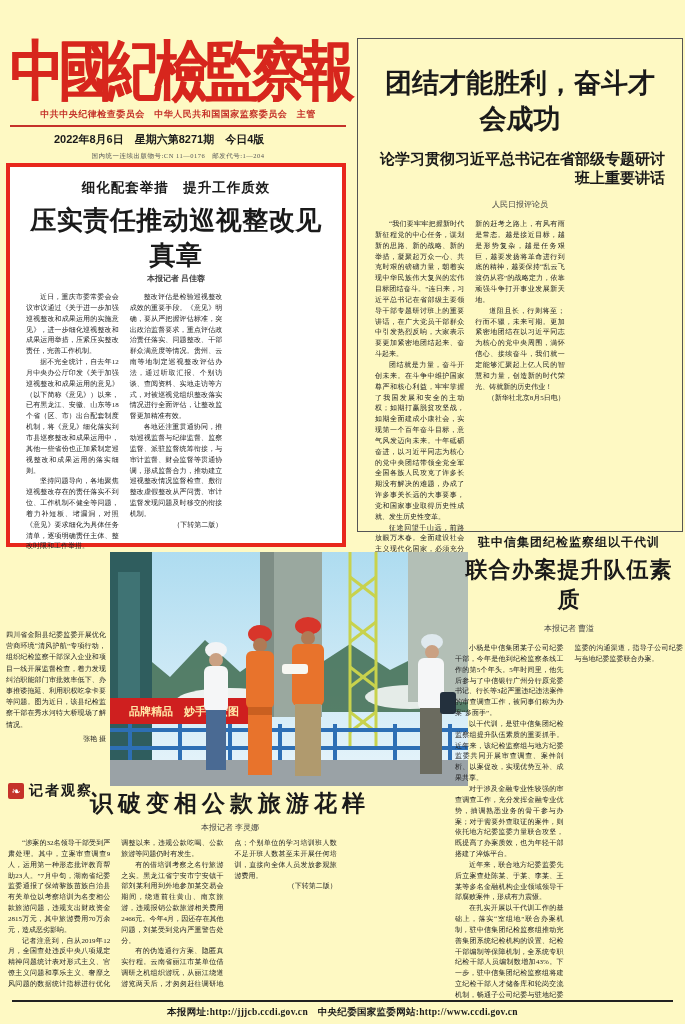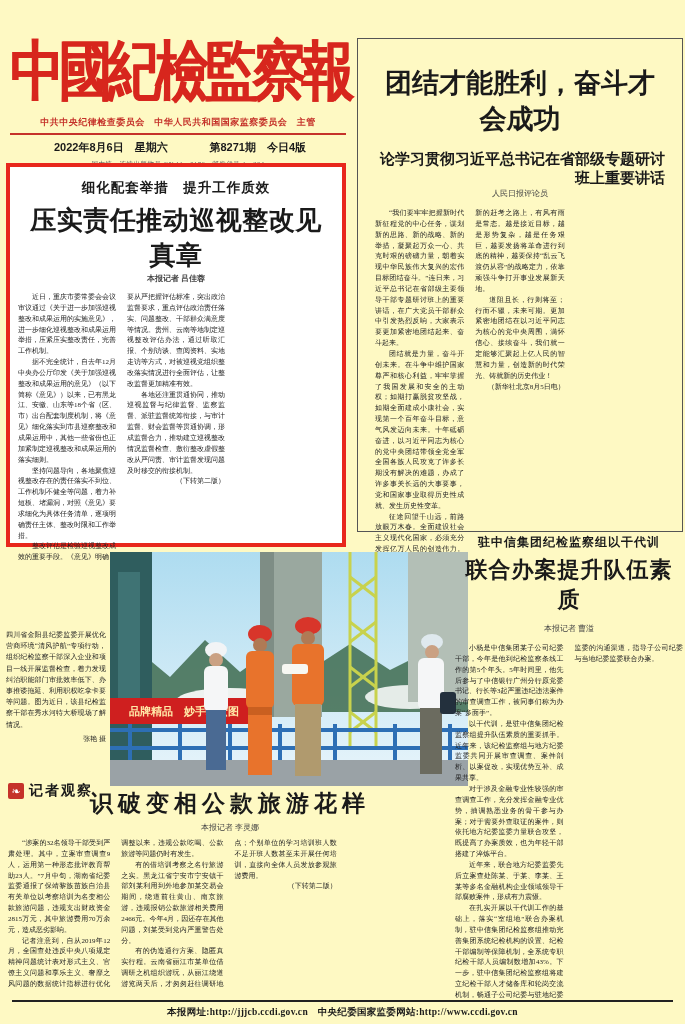--- a/index.html
+++ b/index.html
@@ -4,45 +4,45 @@
 <style>
   html,body{margin:0;padding:0;background:#f3f3f1;}
   .page{position:relative;width:685px;height:1024px;margin:0 auto;background:#fef9c3;
         font-family:"Liberation Serif","DejaVu Serif",serif;color:#1a1a1a;overflow:hidden;}
 
   
   .masthead{position:absolute;left:10px;top:18px;width:336px;height:142px;}
   .paper-title{display:inline-block;white-space:nowrap;color:#d7261d;font-weight:bold;
         font-size:55px;letter-spacing:-5px;transform:scaleY(1.18) scaleX(.97);
         transform-origin:left top;margin-top:10px;text-shadow:1px 0 0 #d7261d;}
-  .supervisor{margin-top:14px;color:#c5322a;font-size:9px;font-weight:bold;text-align:center;
+  .supervisor{margin-top:6px;color:#c5322a;font-size:9px;font-weight:bold;text-align:center;
         letter-spacing:.5px;}
   .mast-rule{margin-top:4px;height:2px;background:#c5322a;}
-  .dateline{display:flex;justify-content:space-between;padding:0 40px 0 44px;margin-top:5px;
+  .dateline{display:flex;justify-content:flex-start;padding:0 40px 0 44px;margin-top:5px;
         font-size:11px;font-weight:bold;font-family:"Liberation Sans","DejaVu Sans",sans-serif;}
   .pubno{margin-top:5px;text-align:center;font-size:6.5px;color:#555;letter-spacing:.5px;}
 
   
   .kicker{font-weight:bold;text-align:center;}
   .byline{text-align:center;font-size:8px;color:#444;}
   .cols{text-align:justify;font-size:7px;line-height:1.55;color:#222;column-gap:11px;column-fill:auto;}
   .para{margin:0;text-indent:2em;}
   .jump{margin:0;text-align:right;}
 
   
   .editorial{position:absolute;left:357px;top:38px;width:326px;height:494px;
         border:1px solid #555;box-sizing:border-box;padding:0 17px;}
   .edit-headline{margin-top:26px;text-align:center;font-size:27px;font-weight:bold;letter-spacing:0px;}
   .edit-subhead{margin-top:13px;text-align:right;font-size:15px;font-weight:bold;}
-  .edit-byline{}
+  .edit-byline{margin-top:11px;}
   .edit-body{margin-top:9px;height:352px;column-count:3;}
 
   
   .lead{position:absolute;left:6px;top:163px;width:340px;height:384px;
-        border:4px solid #e8271c;box-sizing:border-box;padding:0 8px;background:#fff;}
+        border:4px solid #e8271c;box-sizing:border-box;padding:0 16px;background:#fff;}
   .lead-kicker{margin-top:12px;font-size:13.5px;letter-spacing:1px;
         font-family:"Liberation Sans","DejaVu Sans",sans-serif;}
   .lead-headline{margin-top:6px;text-align:center;font-size:26px;font-weight:bold;letter-spacing:.5px;
         font-family:"Liberation Sans","DejaVu Sans",sans-serif;}
   .lead-byline{margin-top:0;font-weight:bold;}
   .lead-body{margin-top:8px;height:272px;column-count:3;}
 
   
   .photo{position:absolute;left:110px;top:552px;width:358px;height:234px;overflow:hidden;}
   .caption{position:absolute;left:6px;top:630px;width:100px;font-size:7px;line-height:1.6;

